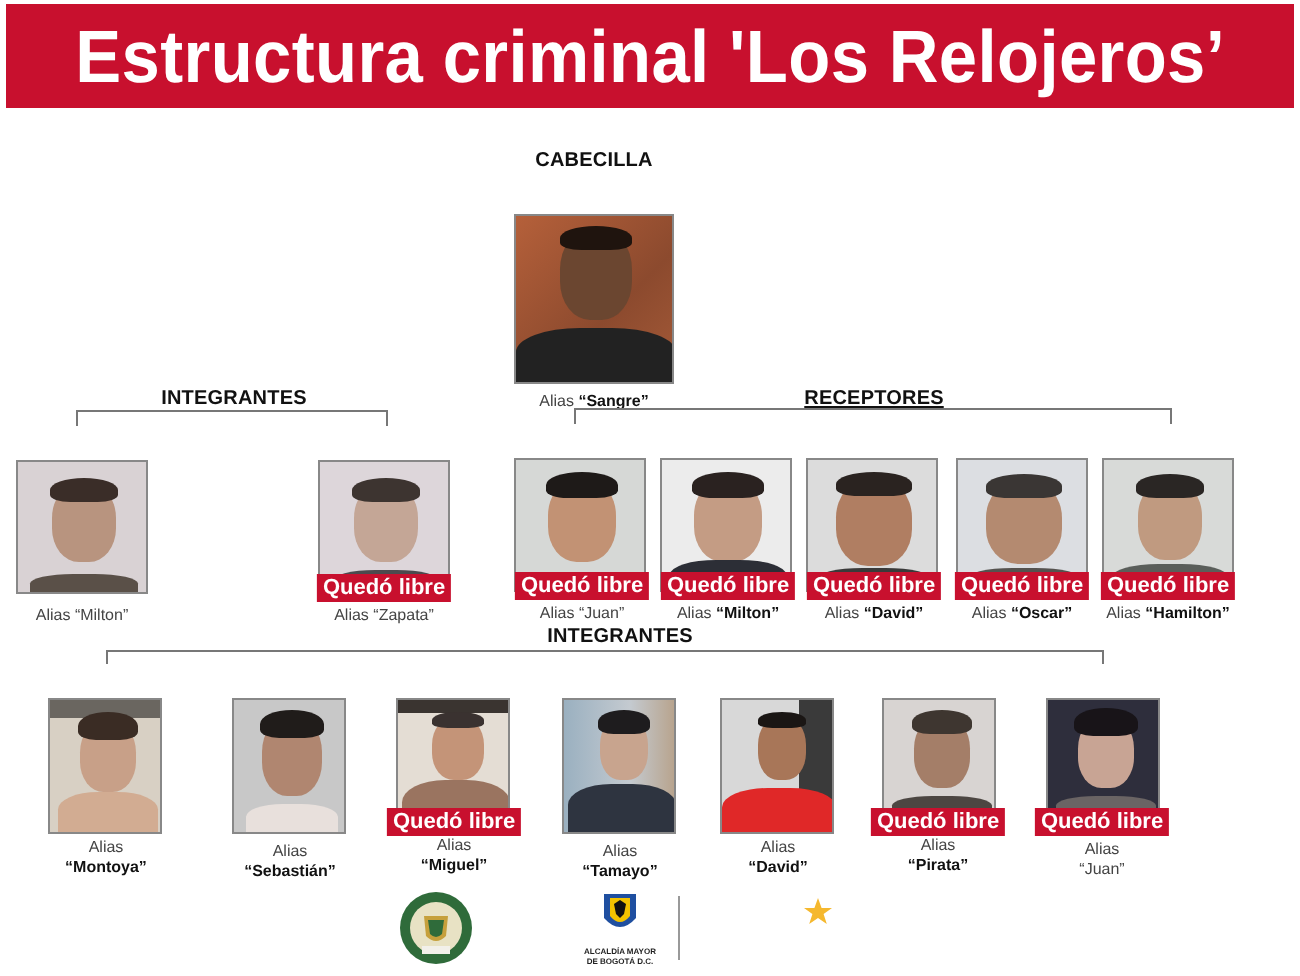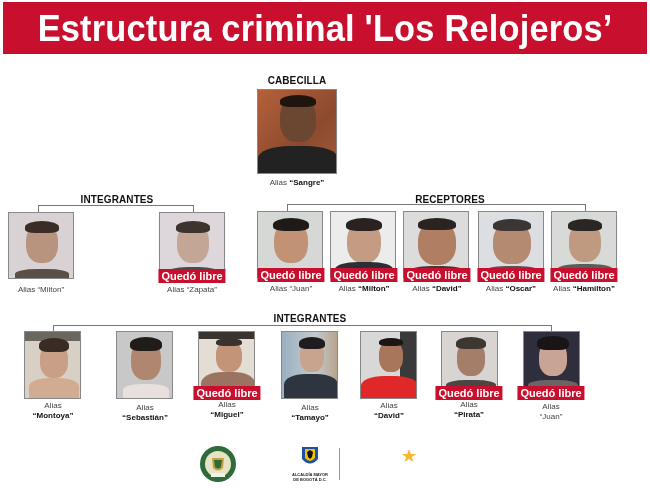--- a/index.html
+++ b/index.html
@@ -1,21 +1,21 @@
 <!DOCTYPE html>
 <html><head>
 <meta charset="utf-8">
 <style>
   html,body{margin:0;padding:0;}
   body{width:650px;height:488px;background:#ffffff;position:relative;overflow:hidden;font-family:"Liberation Sans",sans-serif;}
   .header{position:absolute;left:3px;top:2px;width:644px;height:52px;background:#c8102e;color:#fff;display:flex;align-items:center;justify-content:center;}
   .header h1{margin:0;font-family:"Liberation Sans",sans-serif;font-weight:bold;font-size:37px;letter-spacing:0.2px;line-height:1;transform:scaleX(0.93);}
   .section-title{position:absolute;font-weight:bold;font-size:10px;color:#111;letter-spacing:0.1px;transform:translateX(-50%);white-space:nowrap;}
   .line{position:absolute;background:#777;}
-  .card{position:absolute;text-align:center;}
+  .card{position:absolute;text-align:center;margin-top:18px;}
   .photo{position:absolute;border:1px solid #888;box-sizing:border-box;overflow:hidden;}
   .photo .bg{position:absolute;inset:0;}
   .photo .head{position:absolute;border-radius:45% 45% 42% 42%;}
   .photo .hair{position:absolute;border-radius:50% 50% 30% 30%;}
   .photo .body{position:absolute;border-radius:40% 40% 0 0;}
   .badge{position:absolute;left:50%;transform:translateX(-50%);background:#c8102e;color:#fff;font-weight:bold;font-size:11px;white-space:nowrap;padding:0 3px;line-height:14px;height:14px;}
   .alias{position:absolute;left:0;right:0;font-size:8px;color:#444;text-align:center;white-space:nowrap;}
   .alias b{color:#111;font-weight:bold;}
   .alias2{position:absolute;left:0;right:0;font-size:8px;color:#444;text-align:center;line-height:10px;}
   .alias2 b{color:#111;font-weight:bold;display:block;}
@@ -58,21 +58,21 @@
   <div class="photo" style="left:0;top:0;width:66px;height:67px;">
     <div class="bg" style="background:#ddd6da;"></div>
     <div class="head" style="left:17px;top:10px;width:32px;height:40px;background:#c4a696;"></div>
     <div class="hair" style="left:16px;top:8px;width:34px;height:12px;background:#3d3430;"></div>
     <div class="body" style="left:6px;top:54px;width:54px;height:14px;background:#4c4a4e;"></div>
   </div>
   <div class="badge" style="top:57px;">Quedó libre</div>
   <div class="alias" style="top:73px;"><span>Alias</span> <span>“Zapata”</span></div>
 </div>
 
-<div class="section-title" style="left:450px;top:194px;text-decoration:underline;">RECEPTORES</div>
+<div class="section-title" style="left:437px;top:194px;text-decoration:underline;">RECEPTORES</div>
 <div class="line" style="left:287px;top:204px;width:298px;height:1px;"></div>
 <div class="line" style="left:287px;top:204px;width:1px;height:8px;"></div>
 <div class="line" style="left:585px;top:204px;width:1px;height:8px;"></div>
 
 <div class="card" style="left:257px;top:211px;width:68px;height:88px;">
   <div class="photo" style="left:0;top:0;width:66px;height:67px;">
     <div class="bg" style="background:#d6d8d6;"></div>
     <div class="head" style="left:16px;top:9px;width:34px;height:42px;background:#c29274;"></div>
     <div class="hair" style="left:15px;top:6px;width:36px;height:13px;background:#1e1a18;"></div>
     <div class="body" style="left:6px;top:56px;width:54px;height:12px;background:#6b5a4e;"></div>

